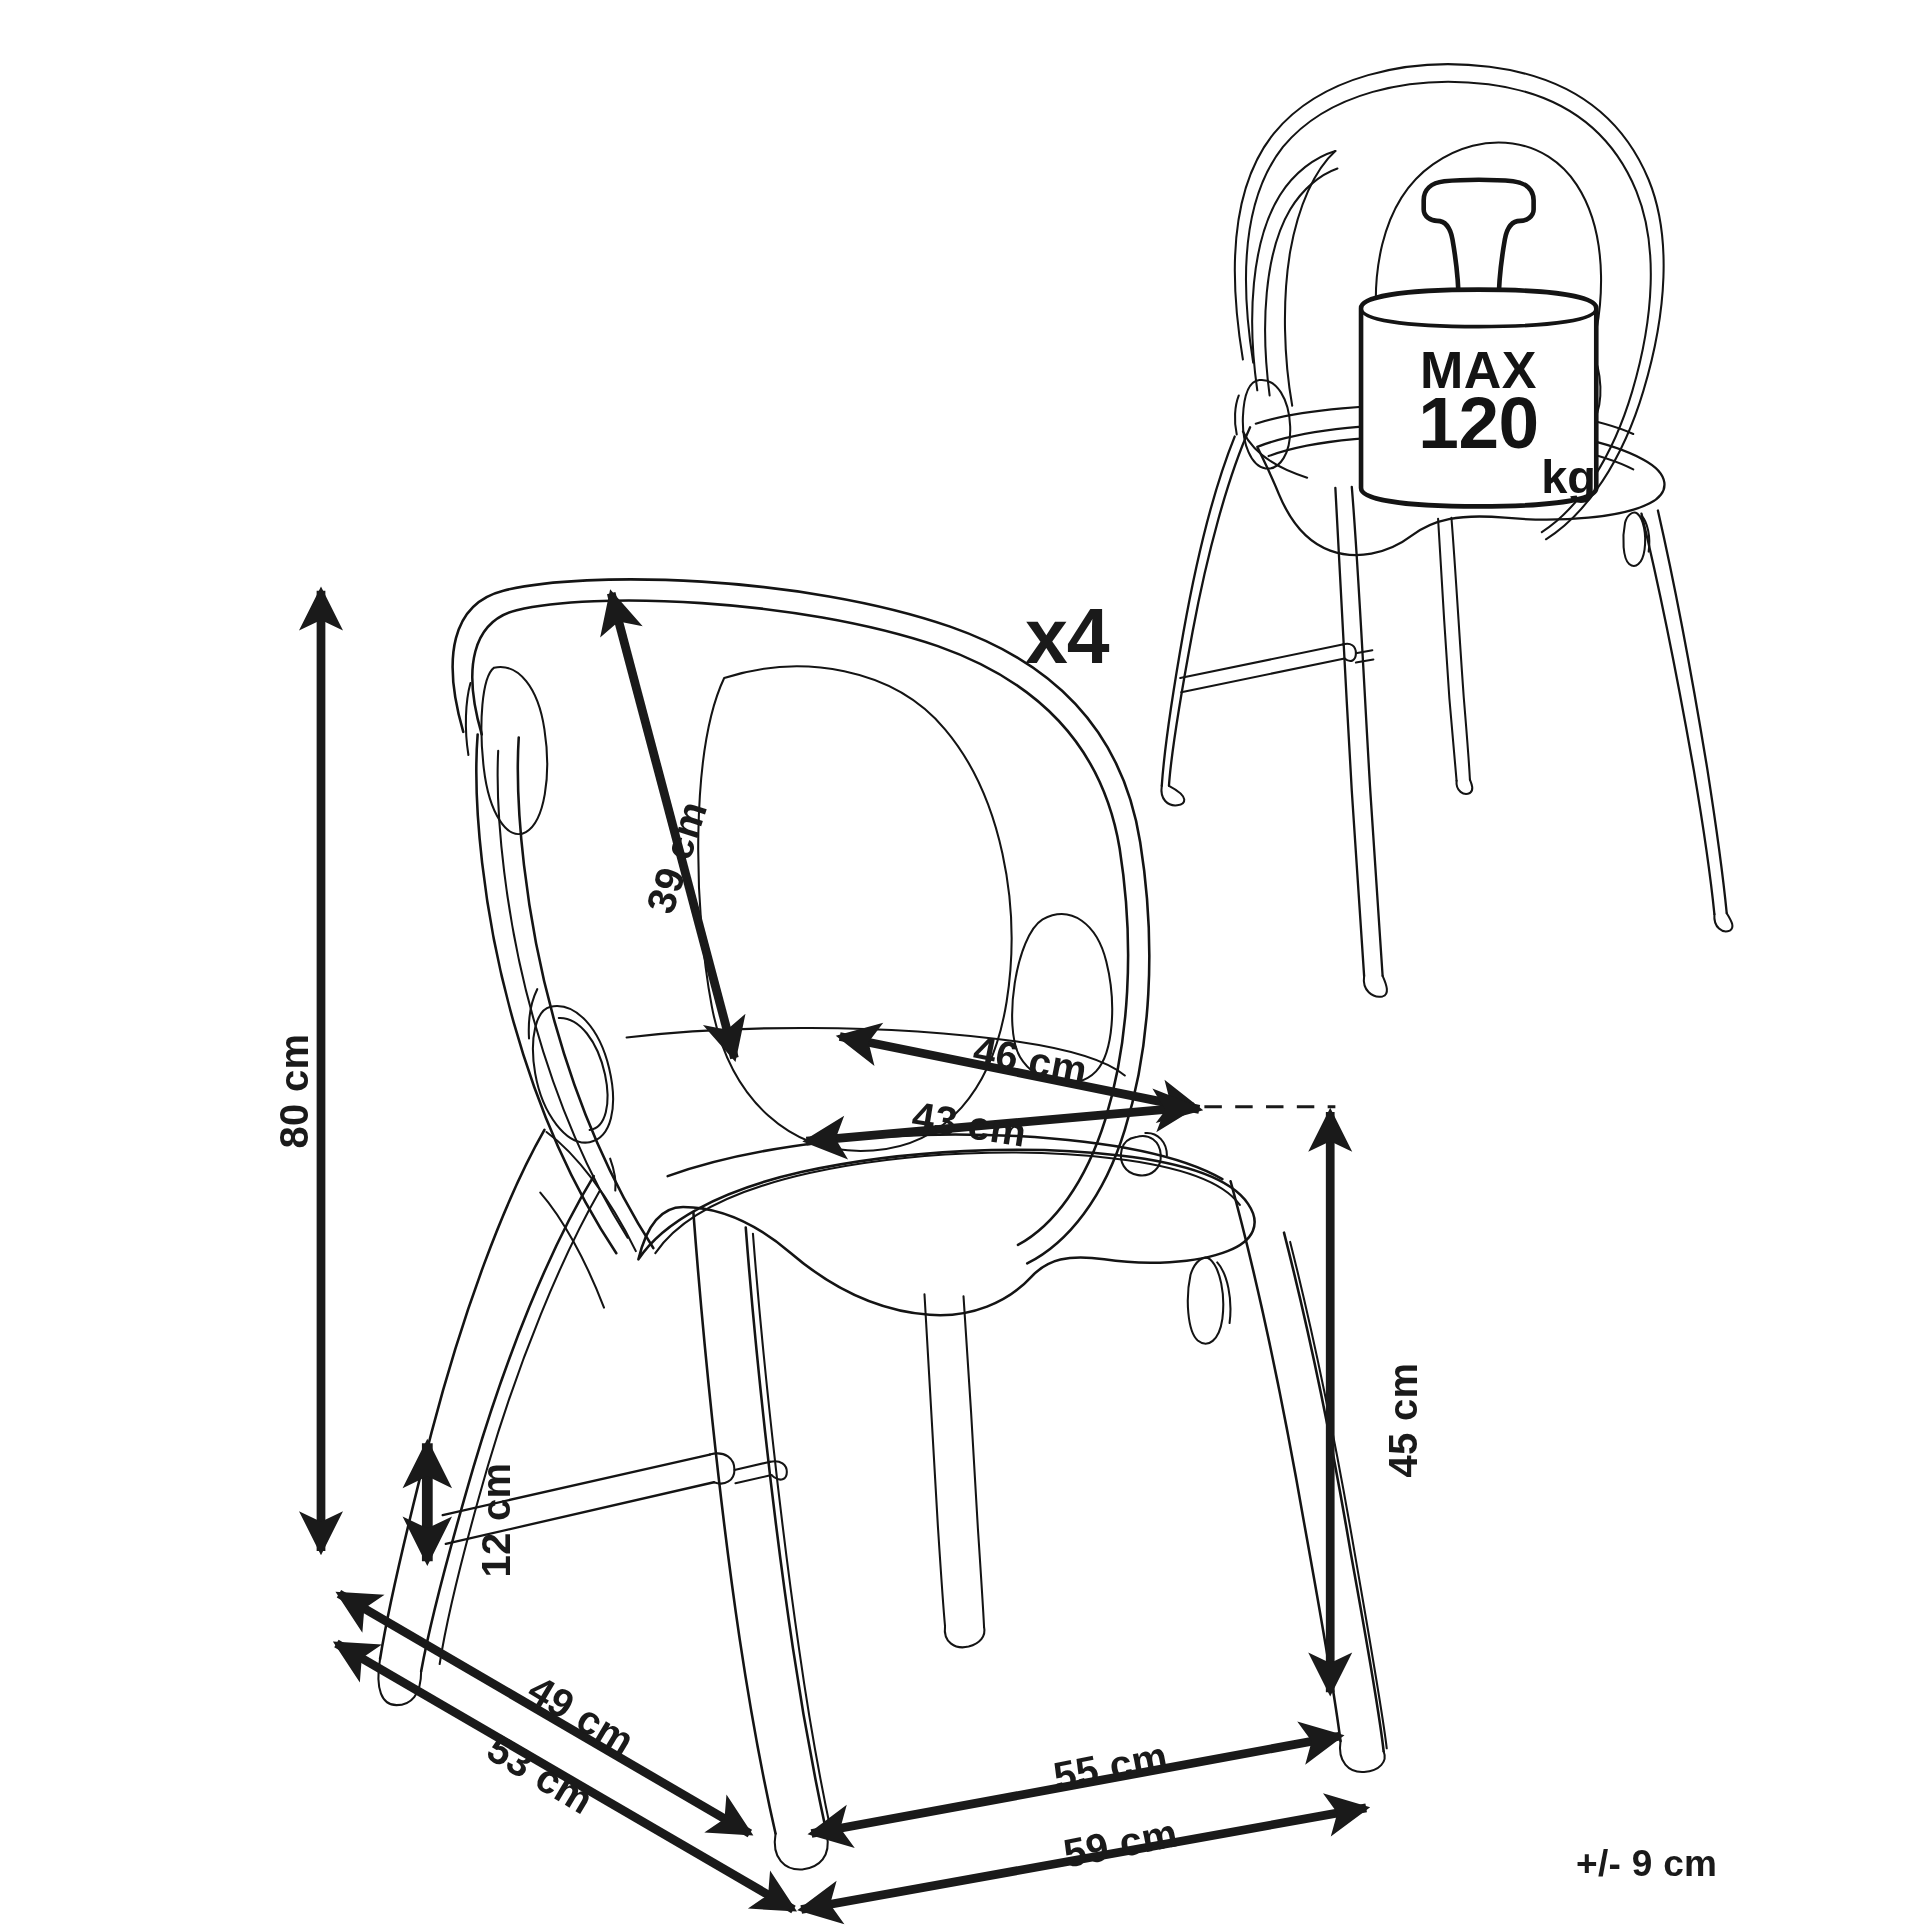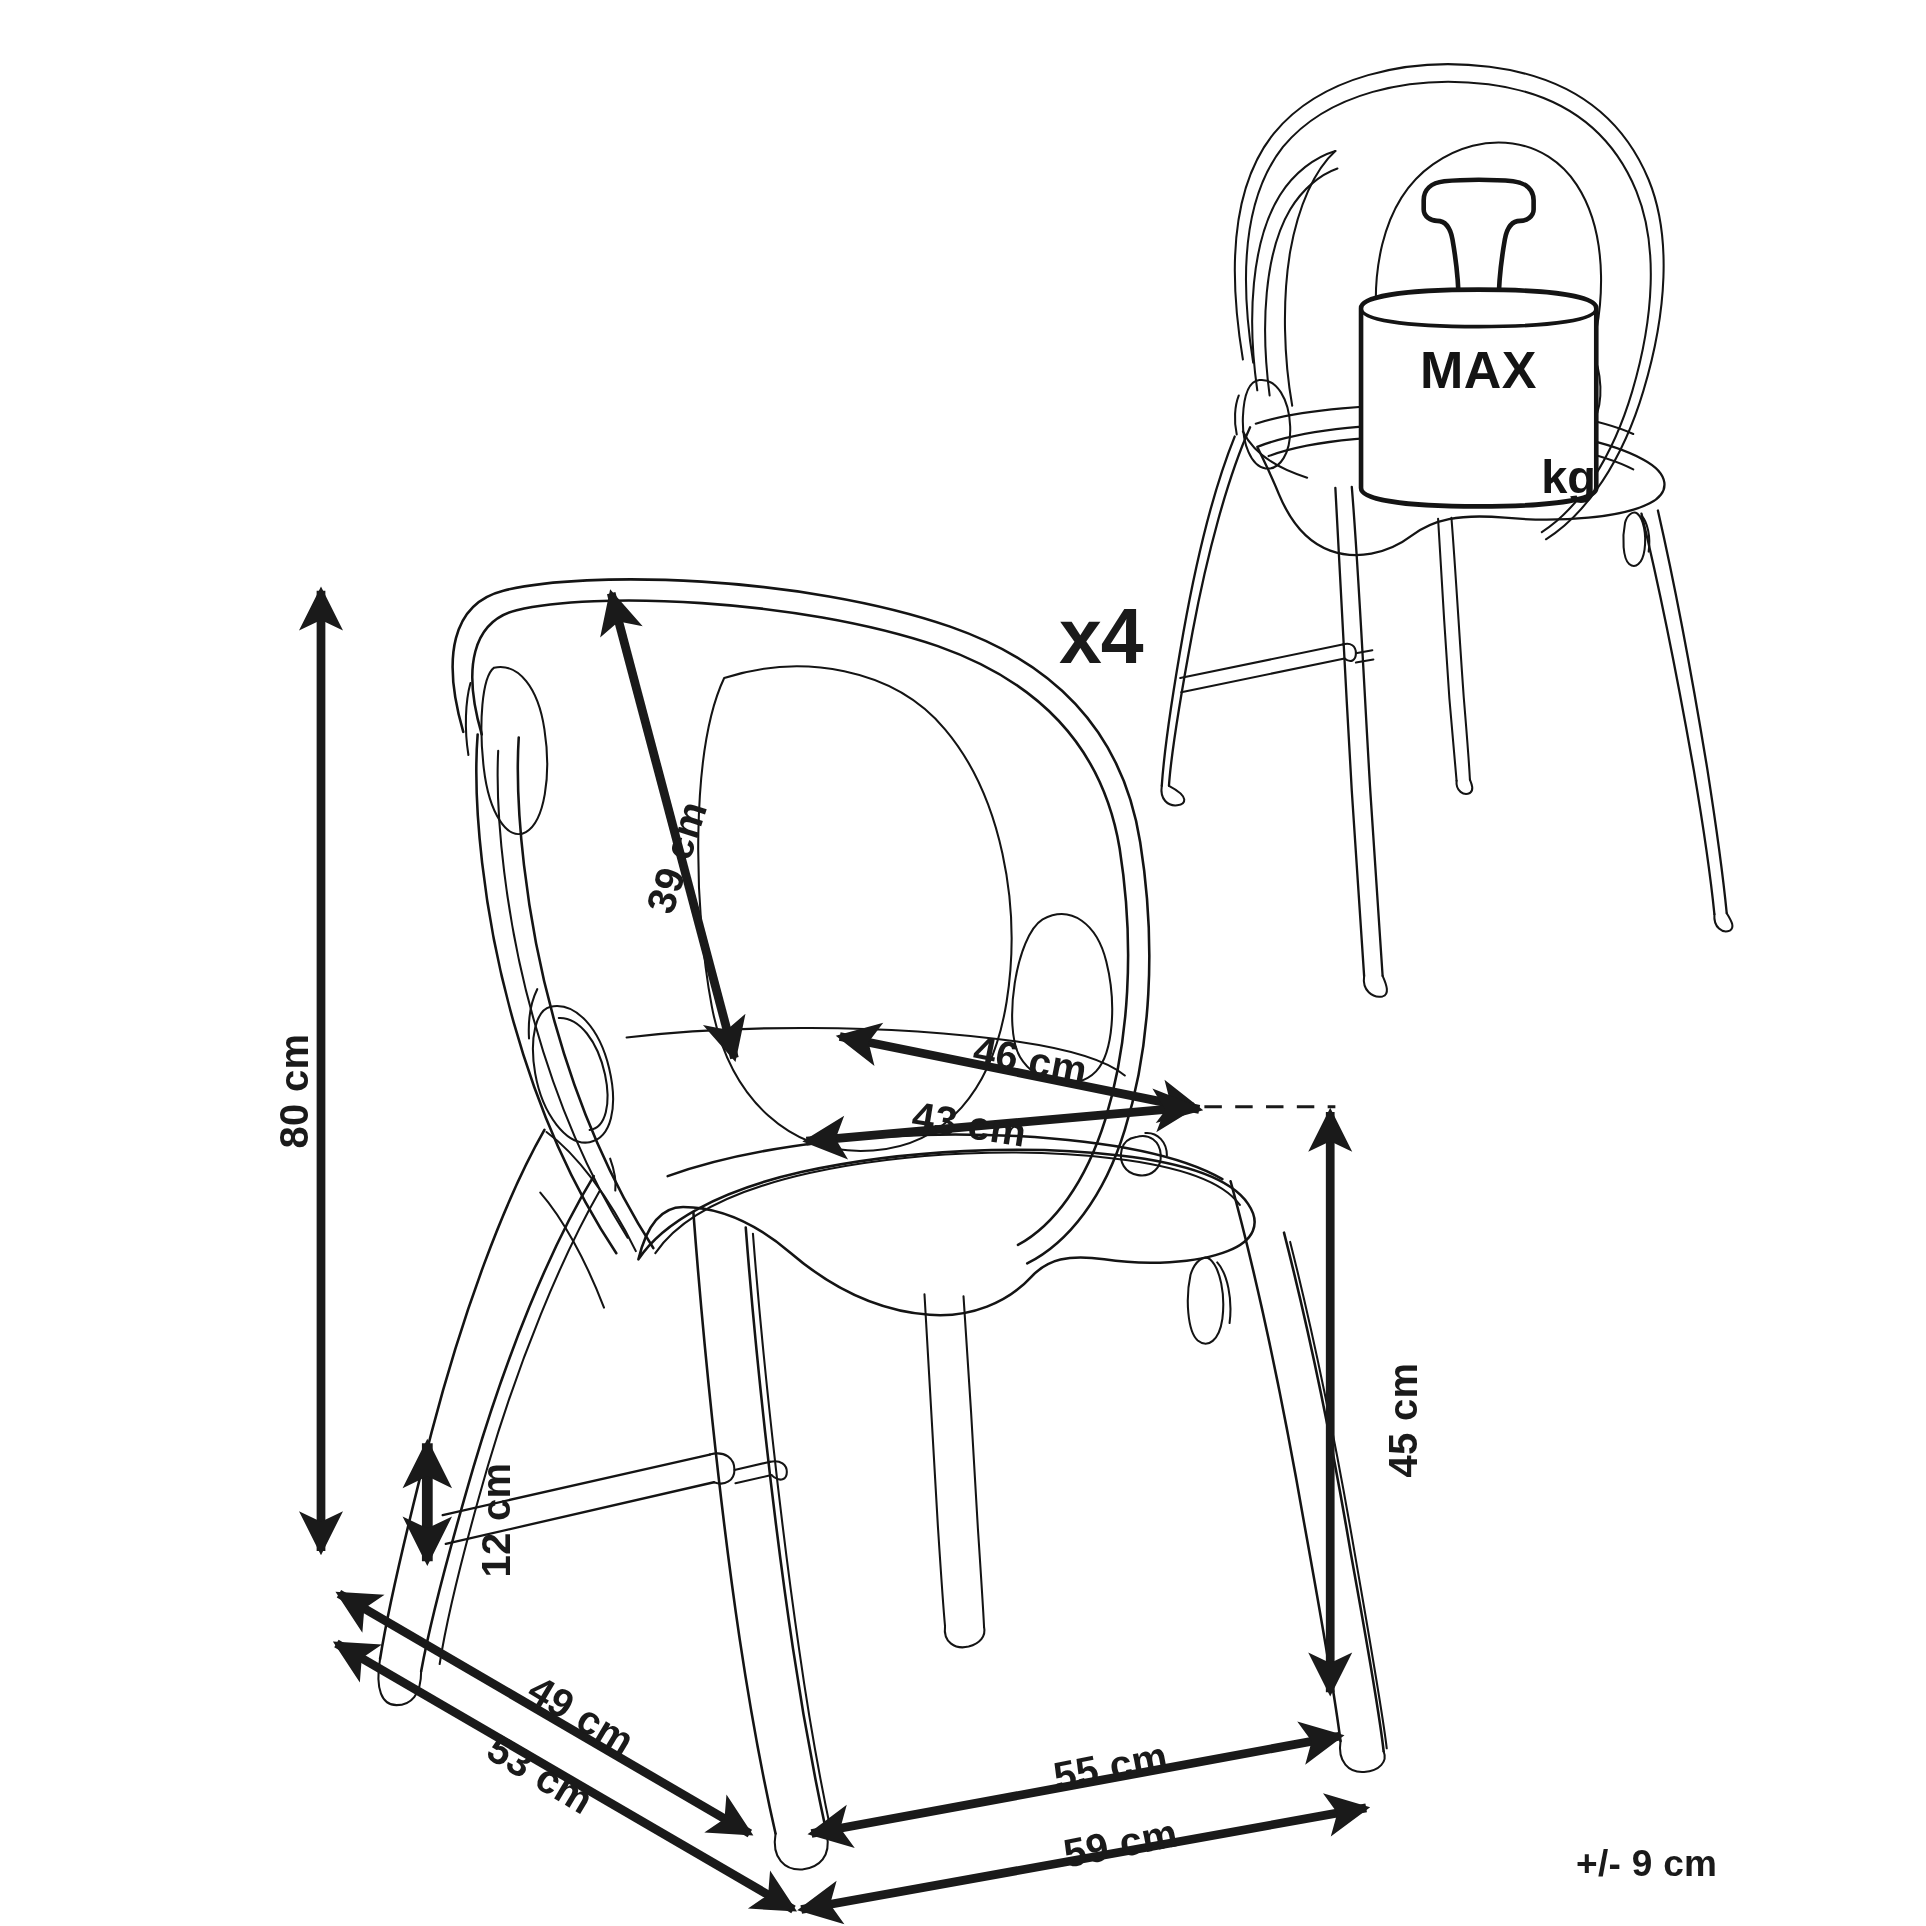--- a/index.html
+++ b/index.html
@@ -1,21 +1,21 @@
 <!DOCTYPE html>
 <html style="font-size:8.2px"><head>
 <meta charset="utf-8">
 <style>
   html,body{margin:0;padding:0;background:#ffffff;}
   body{width:1926px;height:1926px;overflow:hidden;font-family:"Liberation Sans",sans-serif;}
   #stage{position:relative;width:1926px;height:1926px;background:#fff;}
   svg{display:block;}
   .lbl{position:absolute;font-family:"Liberation Sans",sans-serif;font-weight:bold;color:#1a1a1a;white-space:nowrap;line-height:1;}
   .dim{font-size:40px;letter-spacing:0.3px;}
-  .qty{font-size:77px;letter-spacing:-1px;margin-left:34px;}
+  .qty{font-size:77px;letter-spacing:-1px;}
   .tol{font-size:37px;letter-spacing:0.3px;}
   .badgetxt{position:absolute;font-family:"Liberation Sans",sans-serif;font-weight:bold;color:#141414;white-space:nowrap;text-align:center;line-height:1;}
 </style>
 </head>
 <body>
 
 <div id="stage">
 
   <svg width="1926" height="1926" viewBox="0 0 3750 3750" style="position:absolute;left:0;top:0;">
     <defs>
@@ -283,16 +283,17 @@
 
   <div class="lbl dim" style="left:1053px;top:1746px;transform:rotate(-11deg);transform-origin:center center;">55 cm</div>
 
   <div class="lbl dim" style="left:1063px;top:1823px;transform:rotate(-11deg);transform-origin:center center;">59 cm</div>
 
   <div class="lbl qty" style="left:1025px;top:598px;">x4</div>
 
   <div class="lbl tol" style="left:1576px;top:1845px;">+/- 9 cm</div>
 
   <div class="badgetxt" style="left:1361px;top:344px;width:235px;font-size:52px;letter-spacing:0.5px;">MAX</div>
+  <div class="badgetxt" style="left:1361px;top:386px;width:235px;font-size:73px;letter-spacing:-0.5px;">120</div>
   <div class="badgetxt" style="left:1361px;top:453px;width:235px;font-size:47px;text-align:right;">kg</div>
 
 </div>
 
 
 </body></html>

